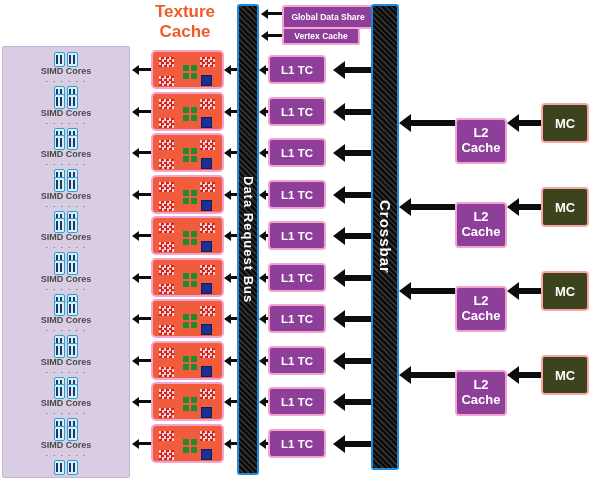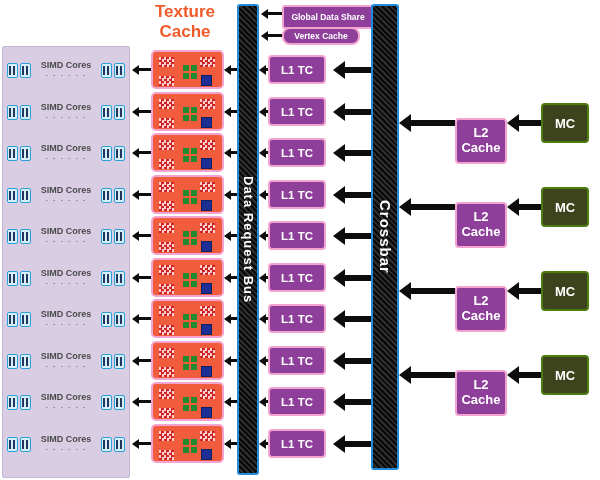--- a/index.html
+++ b/index.html
@@ -15,21 +15,21 @@
   .simd-panel {
     position:absolute; left:2px; top:46px; width:128px; height:432px;
     background:#d8cde2; border:1px solid #c3b6d2; border-radius:2px;
   }
 
   
   .row { position:absolute; left:0; width:600px; height:42px; }
 
   .simd-row {
     position:absolute; left:5px; top:3px; width:122px; height:36px;
-    display:flex; align-items:center; justify-content:space-between; padding:0 2px;
+    display:flex; align-items:center; justify-content:space-between; padding:0 2px;flex-direction:column;
   }
   .chips { display:flex; gap:2px; }
   .chips i {
     display:block; width:11px; height:15px;
     border:1px solid #2b9fd6; border-radius:2px;
     background:
       repeating-linear-gradient(90deg,#22355f 0 2px,rgba(0,0,0,0) 2px 4px) content-box,
       #d6f0fa;
     padding:2px 1px;
   }
@@ -80,21 +80,21 @@
 
   
   .pbox {
     background:#8d3f9a; border:2px solid #f2a3cf; border-radius:4px;
     color:#fff; font-weight:bold; text-align:center;
     display:flex; align-items:center; justify-content:center;
   }
   .l1 { position:absolute; left:268px; top:6px; width:58px; height:29px; font-size:11.5px; }
 
   .gds { position:absolute; left:282px; top:5px;  width:92px; height:24px; font-size:8.5px; border-width:2px; border-radius:3px; }
-  .vc  { position:absolute; left:282px; top:27px; width:78px; height:18px; font-size:8.5px; border-width:2px; border-radius:8px; }
+  .vc  { position:absolute; left:282px; top:27px; width:78px; height:18px; font-size:8.5px; border-width:2px; border-radius:2px; }
   .a-gds { left:268px; top:12px; width:14px; }
   .a-vc  { left:268px; top:34px; width:14px; }
 
   
   .vbar {
     position:absolute;
     background: repeating-linear-gradient(45deg, #0a0a0a 0 2px, #2e2e2e 2px 4px);
     border:2px solid #1c8be0; border-radius:3px;
     display:flex; align-items:center; justify-content:center;
   }
@@ -106,21 +106,21 @@
   .bus .vtext { font-size:13px; }
   .crossbar { left:371px; top:4px; width:28px; height:466px; }
   .crossbar .vtext { font-size:15px; }
 
   
   .mgroup { position:absolute; left:0; width:600px; height:46px; }
   .a-xl2  { left:411px; top:20px; width:44px; }
   .l2     { position:absolute; left:455px; top:0;  width:52px; height:46px; font-size:13px; line-height:1.15; padding:0 4px;margin-top:18px; }
   .a-mcl2 { left:519px; top:20px; width:22px; }
   .mc     { position:absolute; left:541px; top:3px; width:48px; height:40px; font-size:13px;
-            background:#3d431c; border:2px solid #4d7c0f; border-radius:4px;
+            background:#3d431c; border:2px solid #fca5a5; border-radius:4px;
             color:#fff; font-weight:bold; display:flex; align-items:center; justify-content:center; }
 </style>
 </head>
 <body>
 
 <div class="simd-panel"></div>
 
 <div class="title-texture">Texture Cache</div>
 
 <div class="arrow thin a-gds"></div>

